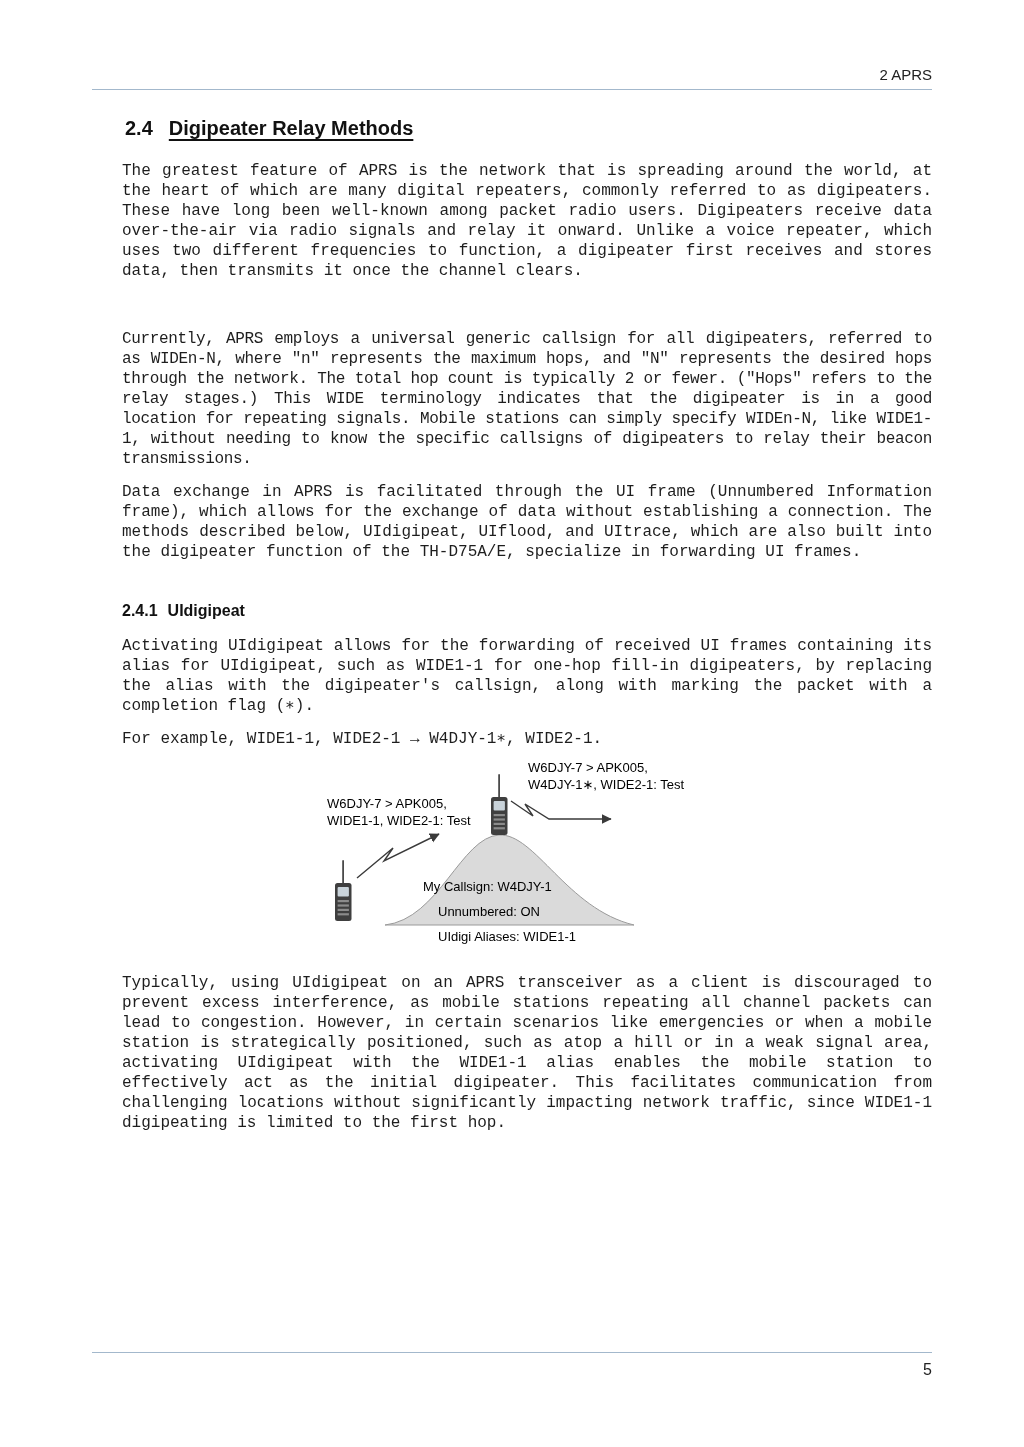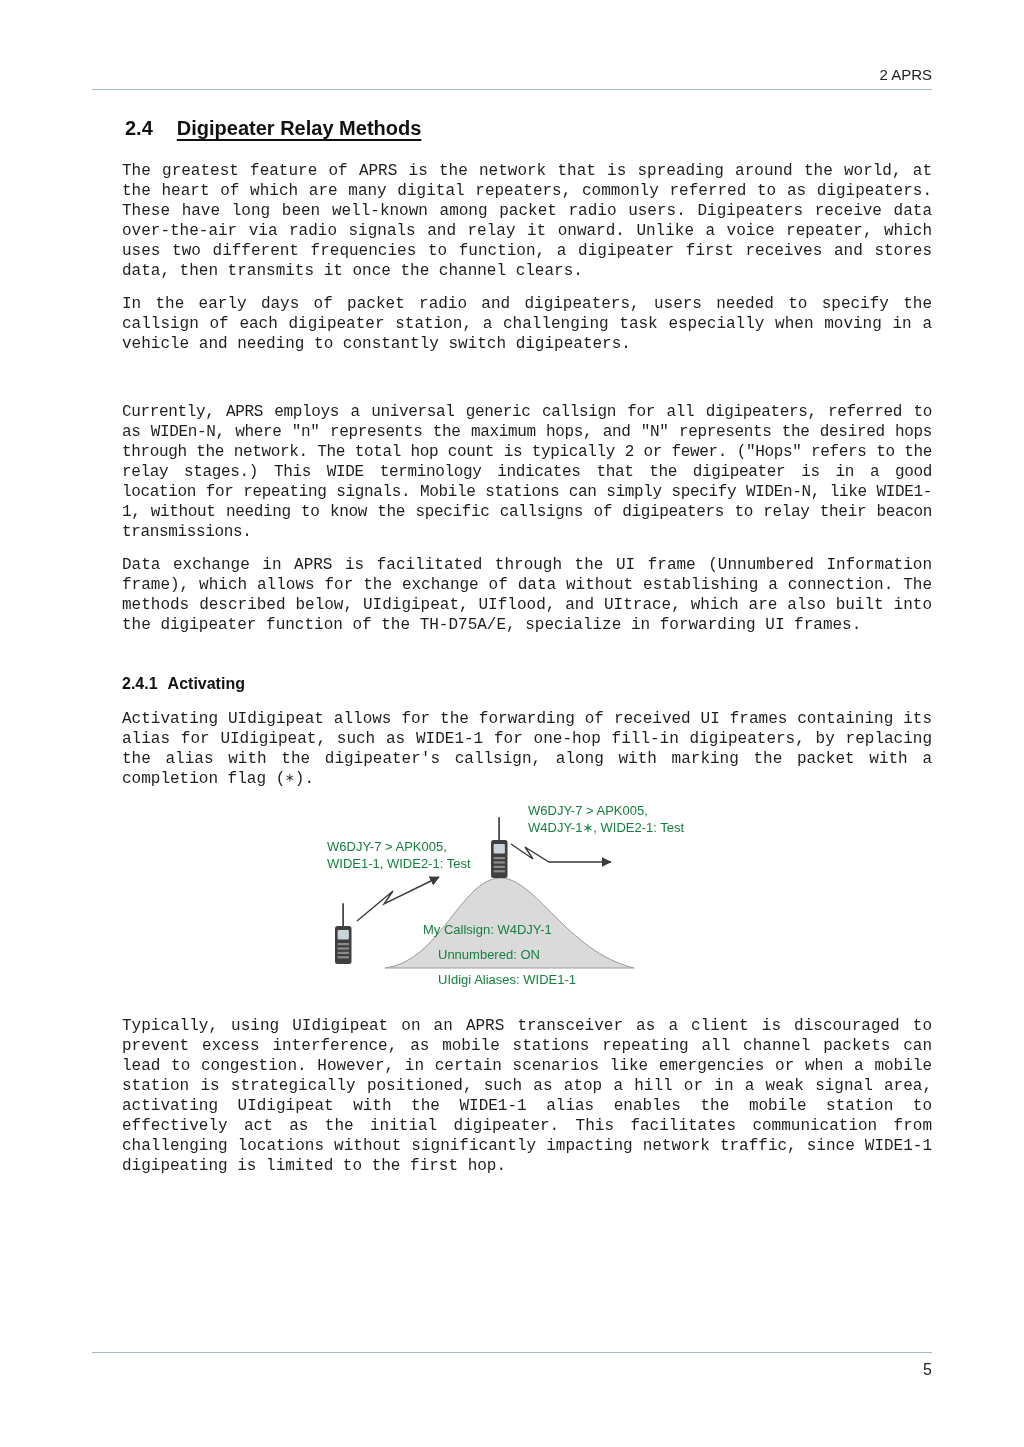--- a/index.html
+++ b/index.html
@@ -12,42 +12,42 @@
   }
   .page { position: relative; width: 1024px; height: 1447px; overflow: hidden; background: #fff; }
 
   .header { margin: 0 92px; }
   .header-text { padding-top: 66px; text-align: right; font-size: 15px; color: #222; }
   .rule { border: none; border-top: 1px solid #a3b8cc; height: 0; margin: 6px 0 0 0; }
 
   .main { margin: 0 92px; }
 
   h1.section-heading { font-size: 20px; font-weight: bold; color: #111; margin: 27px 0 21px 33px; }
-  .section-number { margin-right: 24px; }
+  .section-number { margin-right: 16px; }
   .section-title { text-decoration: underline; text-decoration-thickness: 2px; text-underline-offset: 4px; }
 
   p.body-par {
     font-size: 16px; line-height: 20px; text-align: justify;
     margin: 0 0 13px 30px; color: #1e1e1e; font-family: Liberation Mono, monospace;
   }
   p.condensed { letter-spacing: -0.35px; margin-top: 48px; }
 
   h2.subsection-heading { font-size: 16px; font-weight: bold; margin: 40px 0 16px 30px; color: #111; }
   .subsection-number { margin-right: 10px; margin-top: 48px; }
 
   p.example { text-align: left; margin-bottom: 10px; }
 
   figure.diagram {
     position: relative; width: 380px; height: 196px;
     margin: 8px 0 18px 235px; padding: 0;
   }
   figure.diagram svg { position: absolute; left: 0; top: 0; }
   .dlabel {
     position: absolute; font-size: 13px; line-height: 17px;
-    color: #15803d; white-space: nowrap;
+    color: #000000; white-space: nowrap;
   }
 
   .footer { position: absolute; top: 1352px; left: 92px; right: 92px; }
   .footer .rule { margin: 0; }
   .page-number { text-align: right; font-size: 16px; color: #222; padding-top: 8px; }
 </style>
 </head>
 <body>
 
 <div class="page">
@@ -57,29 +57,29 @@
     <div class="rule"></div>
   </div>
 
   <div class="main">
 
     <h1 class="section-heading">
       <span class="section-number">2.4</span><span class="section-title">Digipeater Relay Methods</span>
     </h1>
 
     <p class="body-par">The greatest feature of APRS is the network that is spreading around the world, at the heart of which are many digital repeaters, commonly referred to as digipeaters. These have long been well-known among packet radio users. Digipeaters receive data over-the-air via radio signals and relay it onward. Unlike a voice repeater, which uses two different frequencies to function, a digipeater first receives and stores data, then transmits it once the channel clears.</p>
-    <p class="body-par">In the early days of packet radio and digipeaters, users needed to specify the callsign of each digipeater station, a challenging task especially when moving in a vehicle and needing to constantly switch digipeaters.</p>
     <p class="body-par condensed">Currently, APRS employs a universal generic callsign for all digipeaters, referred to as WIDEn-N, where "n" represents the maximum hops, and "N" represents the desired hops through the network. The total hop count is typically 2 or fewer. ("Hops" refers to the relay stages.) This WIDE terminology indicates that the digipeater is in a good location for repeating signals. Mobile stations can simply specify WIDEn-N, like WIDE1-1, without needing to know the specific callsigns of digipeaters to relay their beacon transmissions.</p>
     <p class="body-par">Data exchange in APRS is facilitated through the UI frame (Unnumbered Information frame), which allows for the exchange of data without establishing a connection. The methods described below, UIdigipeat, UIflood, and UItrace, which are also built into the digipeater function of the TH-D75A/E, specialize in forwarding UI frames.</p>
 
     <h2 class="subsection-heading">
-      <span class="subsection-number">2.4.1</span><span>Activating</span>
+      <span class="subsection-number">2.4.1</span><span>UIdigipeat</span>
     </h2>
 
     <p class="body-par">Activating UIdigipeat allows for the forwarding of received UI frames containing its alias for UIdigipeat, such as WIDE1-1 for one-hop fill-in digipeaters, by replacing the alias with the digipeater's callsign, along with marking the packet with a completion flag (∗).</p>
+    <p class="body-par example">For example, WIDE1-1, WIDE2-1 → W4DJY-1∗, WIDE2-1.</p>
 
     <figure class="diagram">
       <svg width="380" height="196" viewBox="0 0 380 196">
         <defs>
           <marker id="arrowhead" markerWidth="9" markerHeight="9" refX="6.5" refY="3.5" orient="auto">
             <path d="M0,0 L7,3.5 L0,7 Z" fill="#3a3a3a"></path>
           </marker>
           <g id="ht-radio">
             <rect x="7.2" y="0" width="1.8" height="24" rx="0.9" fill="#4a4a4a"></rect>
             <rect x="0" y="23" width="16.5" height="38" rx="2.5" fill="#3f3f3f"></rect>

